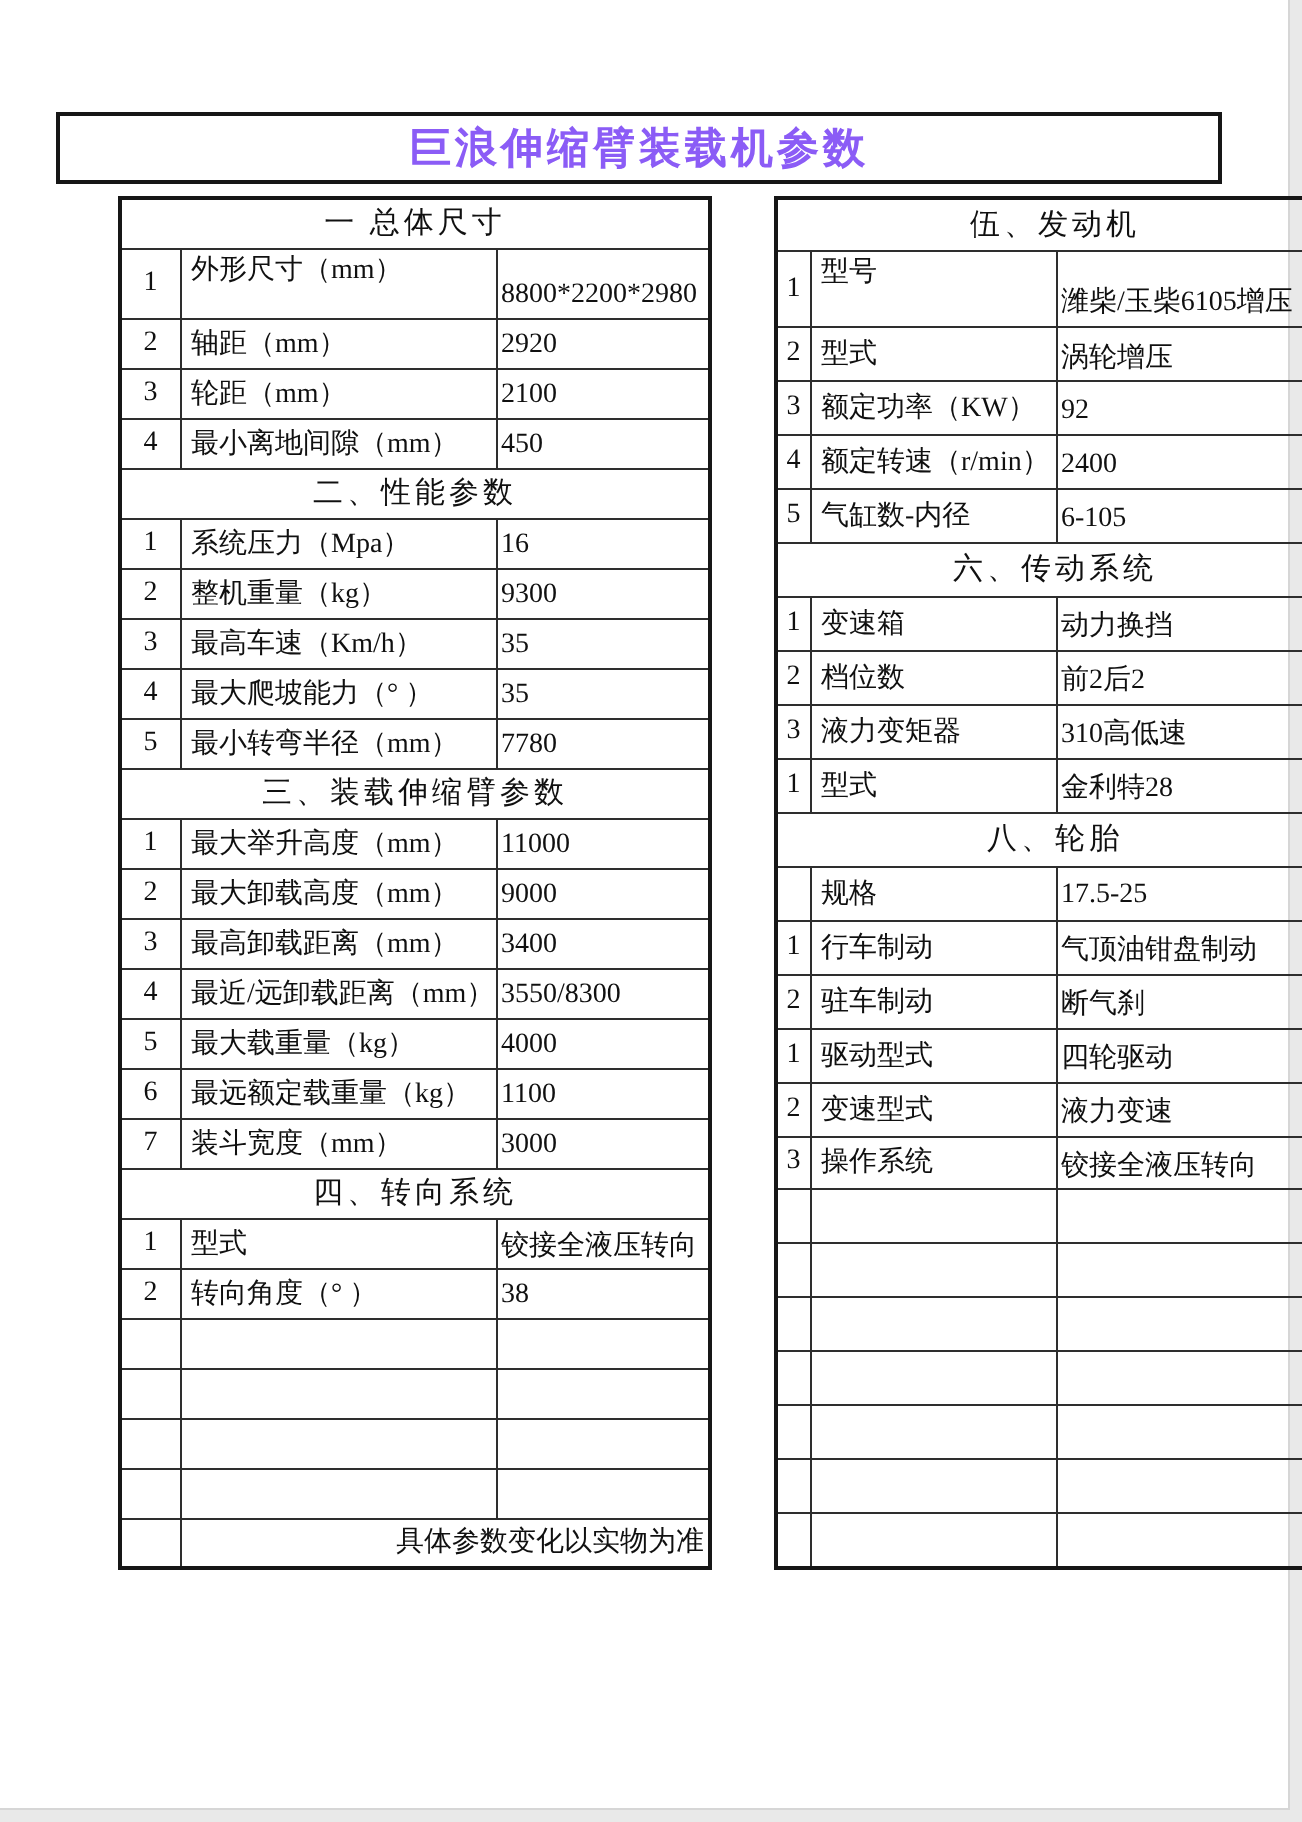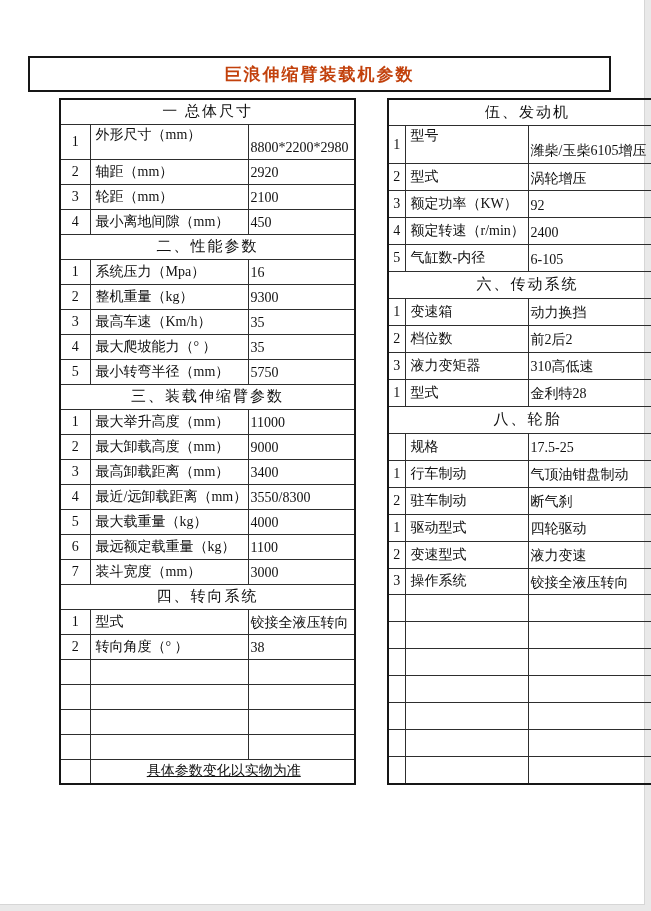--- a/index.html
+++ b/index.html
@@ -31,24 +31,24 @@
     top: 56px;
     width: 583px;
   }
   .title-box {
     box-sizing: border-box;
     height: 36px;
     border: 2px solid #161616;
     display: flex;
     align-items: center;
     justify-content: center;
-    font-size: 17px;
+    font-size: 21px;
     font-weight: bold;
     letter-spacing: 2px;
-    color: #c2410c;
+    color: #8b5cf6;
   }
   .tables {
     display: flex;
     justify-content: space-between;
     margin-top: 6px;
   }
   table.spec-table {
     border-collapse: collapse;
     table-layout: fixed;
     border: 2px solid #161616;
@@ -70,21 +70,21 @@
   td.sec {
     text-align: center;
     font-size: 15px;
     letter-spacing: 2px;
   }
   td.no    { text-align: center; }
   td.label { text-align: left; padding-left: 5px; }
   td.value { text-align: left; padding-top: 3px; }
   tr.tall td.label { vertical-align: top; padding-top: 1px; }
   tr.tall td.value { vertical-align: bottom; padding-bottom: 3px; }
-  td.note  { text-align: center; padding-left: 5px; text-decoration: underline; }
+  td.note  { text-align: right; padding-left: 5px; }
 </style>
 </head>
 <body>
 
 <div class="viewport">
   <div class="page">
     <div class="content">
 
       <div class="title-box">
         <span>巨浪伸缩臂装载机参数</span>
@@ -150,21 +150,21 @@
 
   <tr>
     <td class="no">4</td>
     <td class="label">最大爬坡能力（° ）</td>
     <td class="value">35</td>
   </tr>
 
   <tr>
     <td class="no">5</td>
     <td class="label">最小转弯半径（mm）</td>
-    <td class="value">5750</td>
+    <td class="value">7780</td>
   </tr>
 
   <tr>
     <td class="sec" colspan="3">三、装载伸缩臂参数</td>
   </tr>
 
   <tr>
     <td class="no">1</td>
     <td class="label">最大举升高度（mm）</td>
     <td class="value">11000</td>

